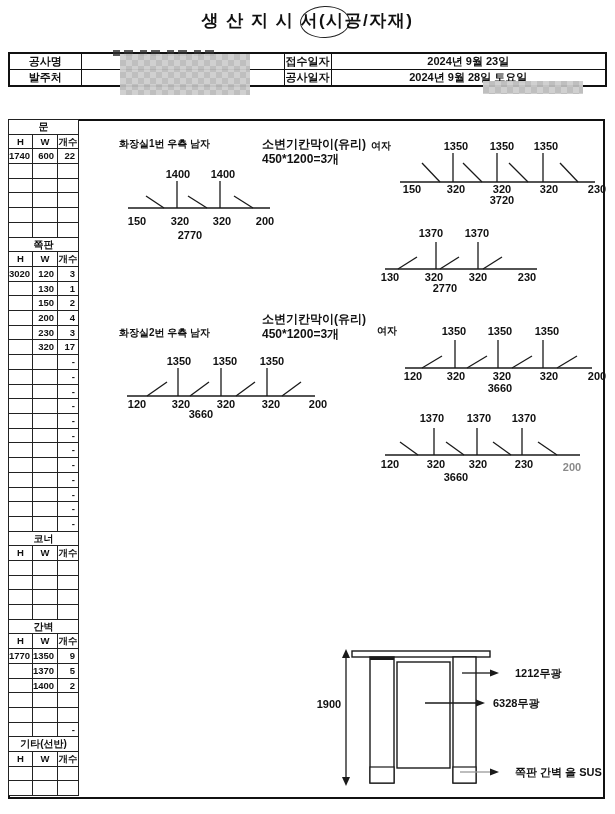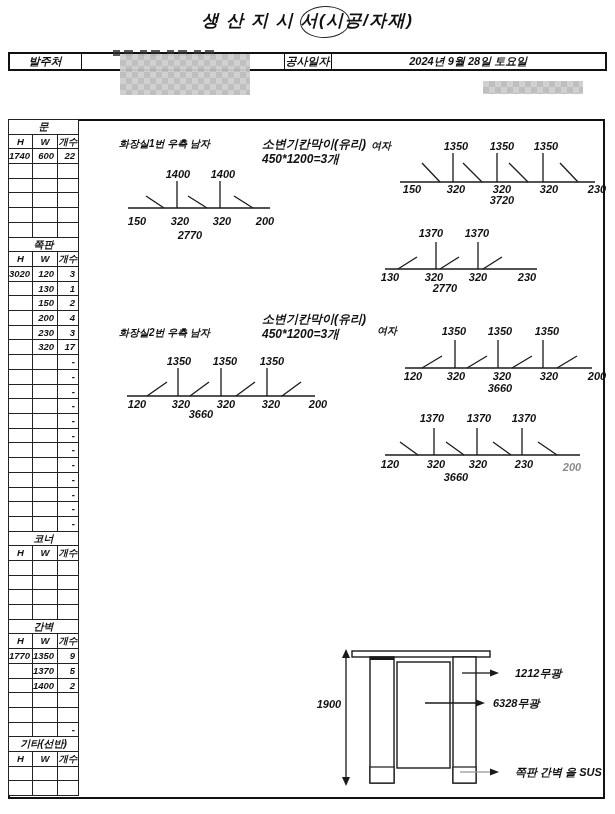--- a/index.html
+++ b/index.html
@@ -1,19 +1,19 @@
 <!DOCTYPE html>
 <html><head>
 <meta charset="utf-8">
 <style>
   html,body { margin:0; padding:0; background:#e8e8e8; }
   .page {
     position:relative; width:615px; height:814px; margin:0 auto;
     background:#ffffff; overflow:hidden;
-    font-family:"Liberation Sans","DejaVu Sans",sans-serif; color:#111;font-style:italic;
+    font-family:"Liberation Sans","DejaVu Sans",sans-serif; color:#111;
   }
   
   .doc-title {
     position:absolute; left:0; top:9px; width:615px; text-align:center;
     font-size:17px; font-weight:bold; letter-spacing:1.5px; white-space:pre;
   }
   .title-ellipse {
     position:absolute; left:300px; top:6px; width:48px; height:30px;
     border:1.6px solid #222; border-radius:50%; transform:rotate(-2deg);
   }
@@ -76,20 +76,26 @@
   <div class="title-ellipse"></div>
 
   <table class="info-table">
     <colgroup>
         <col style="width:72px">
         <col style="width:203px">
         <col style="width:47px">
         <col style="width:275px">
       </colgroup>
     <tbody>
+        <tr>
+      <td>공사명</td>
+      <td></td>
+      <td>접수일자</td>
+      <td>2024년 9월 23일</td>
+    </tr>
     <tr>
       <td>발주처</td>
       <td></td>
       <td>공사일자</td>
       <td>2024년 9월 28일 토요일</td>
     </tr>
   </tbody>
     </table>
 
   <div class="text-sliver"></div>

